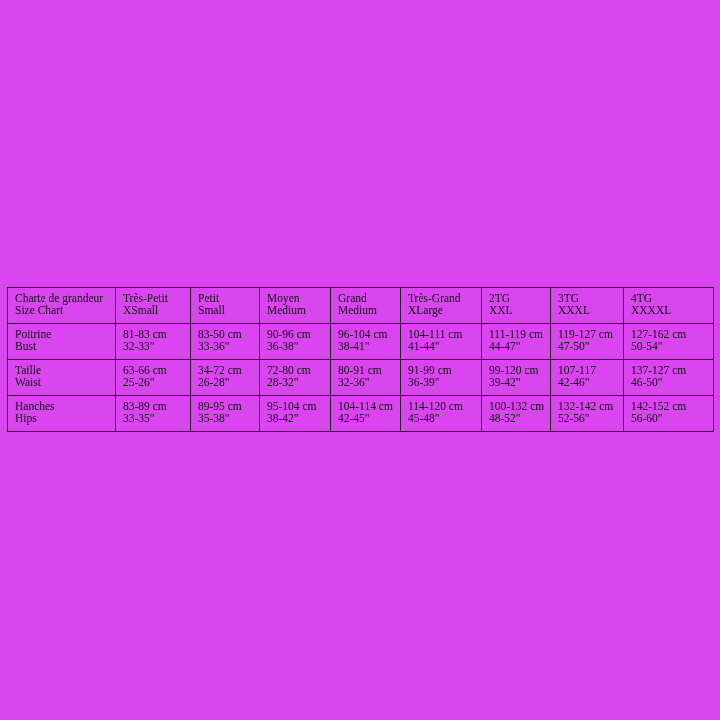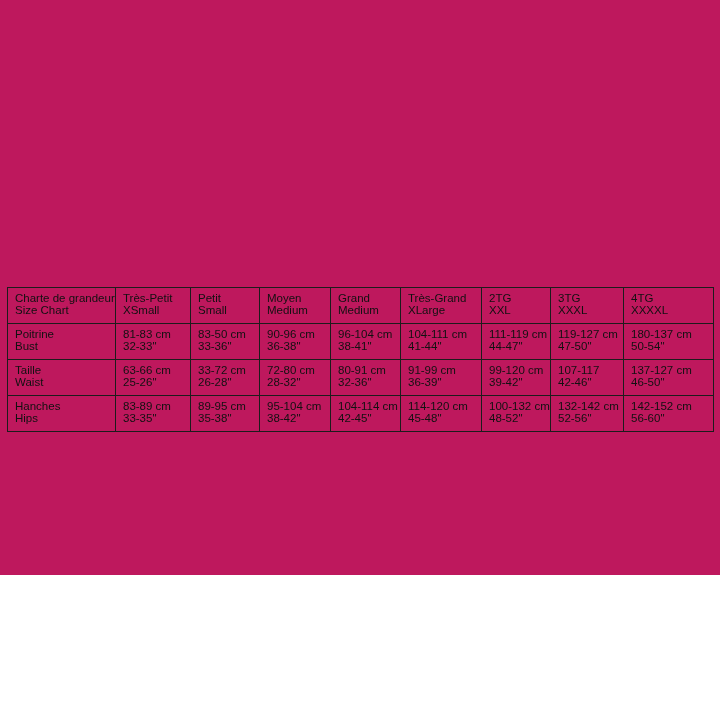--- a/index.html
+++ b/index.html
@@ -7,23 +7,24 @@
     padding: 0;
     background: #ffffff;
     width: 720px;
     height: 720px;
     font-family: "Liberation Sans", sans-serif;
     color: #111111;
   }
   .page {
     position: relative;
     width: 720px;
-    height: 575px;
-    background: #be185d;
+    height: 720px;
+    background: #d946ef;
     overflow: hidden;
+    font-family: Liberation Serif, serif;
   }
   table.size-chart {
     position: absolute;
     left: 7px;
     top: 287px;
     width: 706px;
     border-collapse: collapse;
     table-layout: fixed;
   }
   table.size-chart th,
@@ -135,36 +136,36 @@
         </td>
         <td>
           <span class="line">111-119 cm</span>
           <span class="line">44-47"</span>
         </td>
         <td>
           <span class="line">119-127 cm</span>
           <span class="line">47-50"</span>
         </td>
         <td>
-          <span class="line">180-137 cm</span>
+          <span class="line">127-162 cm</span>
           <span class="line">50-54"</span>
         </td>
       </tr>
 
       <tr class="data">
         <td>
           <span class="line">Taille</span>
           <span class="line">Waist</span>
         </td>
         <td>
           <span class="line">63-66 cm</span>
           <span class="line">25-26"</span>
         </td>
         <td>
-          <span class="line">33-72 cm</span>
+          <span class="line">34-72 cm</span>
           <span class="line">26-28"</span>
         </td>
         <td>
           <span class="line">72-80 cm</span>
           <span class="line">28-32"</span>
         </td>
         <td>
           <span class="line">80-91 cm</span>
           <span class="line">32-36"</span>
         </td>

